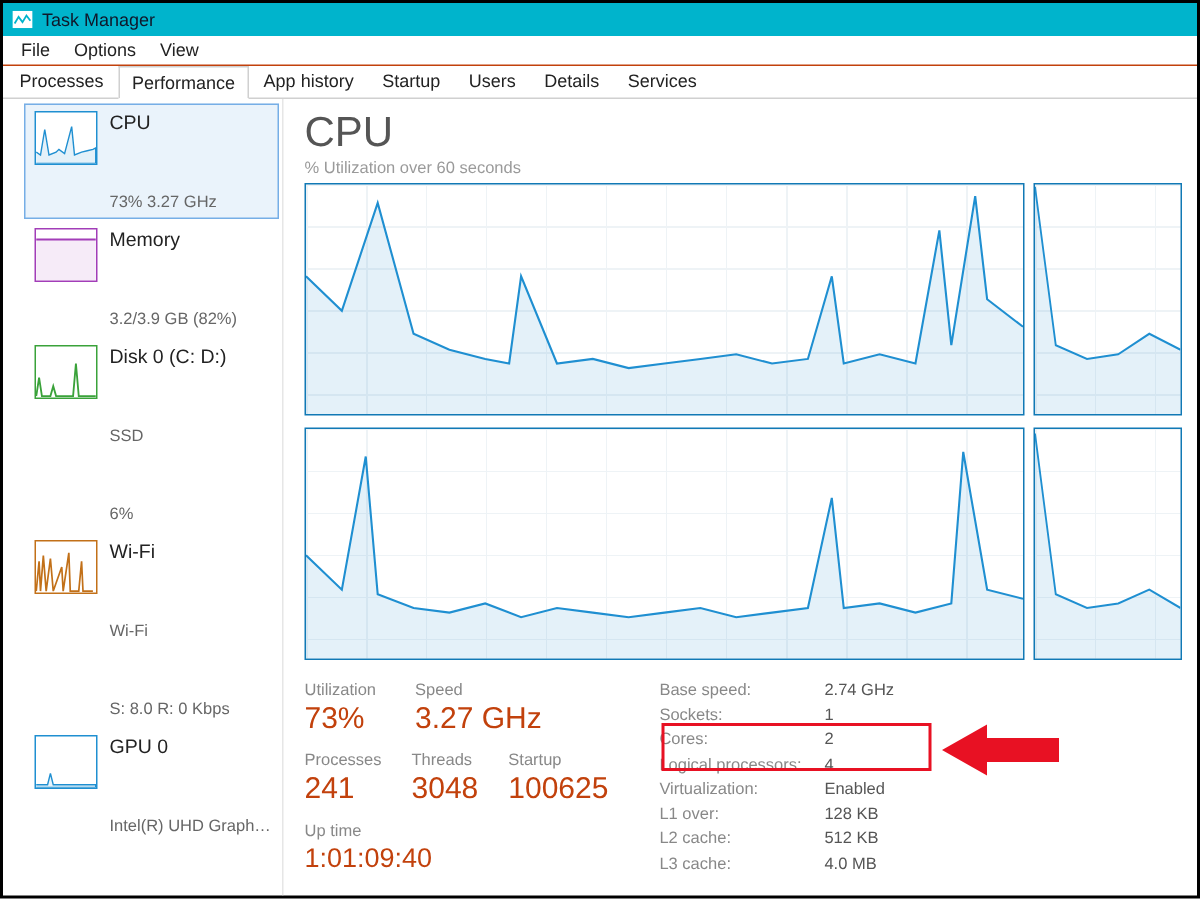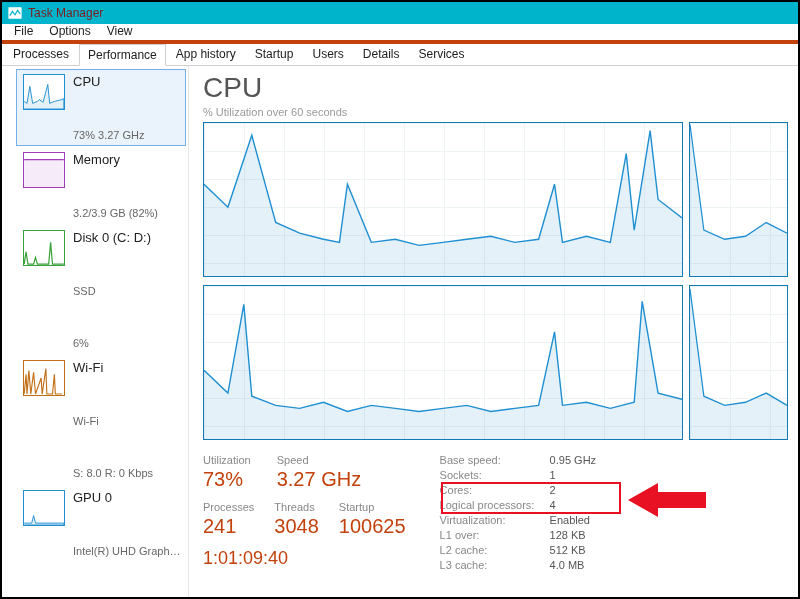--- a/index.html
+++ b/index.html
@@ -1,25 +1,25 @@
 <!DOCTYPE html>
 <html><head>
 <meta charset="utf-8">
 <style>
   * { box-sizing: border-box; }
   html, body { margin:0; padding:0; font-family:"Segoe UI",Arial,sans-serif; font-size:12px; color:#222; }
   body { width:800px; height:599px; border:2px solid #000; background:#fff; overflow:hidden; position:relative; }
 
   
-  .titlebar { background:#00b4cc; color:#7f1d1d; height:22px; display:flex; align-items:center; padding:0 6px; font-size:12px; }
+  .titlebar { background:#00b4cc; color:#0f172a; height:22px; display:flex; align-items:center; padding:0 6px; font-size:12px; }
   .titlebar .ti { width:14px; height:14px; margin-right:6px; }
   .titlebar .title { flex:1; }
 
   
-  .menubar { height:20px; display:flex; align-items:flex-end; padding:0 4px; border-bottom:4px solid #c2410c; }
+  .menubar { height:20px; display:flex; align-items:flex-start; padding:0 4px; border-bottom:1px solid #c2410c; }
   .menubar span { padding:2px 8px; font-size:12px; }
 
   
   .tabs { height:22px; display:flex; align-items:flex-end; border-bottom:1px solid #d0d0d0; padding-left:2px; }
   .tab { padding:3px 8px; font-size:12px; border:1px solid transparent; margin-right:1px; cursor:default; }
   .tab.active { border:1px solid #d0d0d0; border-bottom:1px solid #fff; background:#fff; position:relative; top:1px; }
 
   .content { display:flex; height:calc(100% - 22px - 20px - 22px);padding-left:12px; }
 
   
@@ -225,27 +225,28 @@
           <div class="group">
             <div class="glabel">Threads</div>
             <div class="gval">3048</div>
           </div>
           <div class="group">
             <div class="glabel">Startup</div>
             <div class="gval">100625</div>
           </div>
         </div>
         <div class="group uptime" style="margin-top:10px;">
+          <div class="glabel">Up time</div>
           <div class="gval">1:01:09:40</div>
         </div>
       </div>
 
       <div class="kv">
         <div class="k">Base speed:</div>
-        <div>0.95 GHz</div>
+        <div>2.74 GHz</div>
         <div class="k">Sockets:</div>
         <div>1</div>
         <div class="k">Cores:</div>
         <div>2</div>
         <div class="k">Logical processors:</div>
         <div>4</div>
         <div class="k">Virtualization:</div>
         <div>Enabled</div>
         <div class="k">L1 over:</div>
         <div>128 KB</div>

